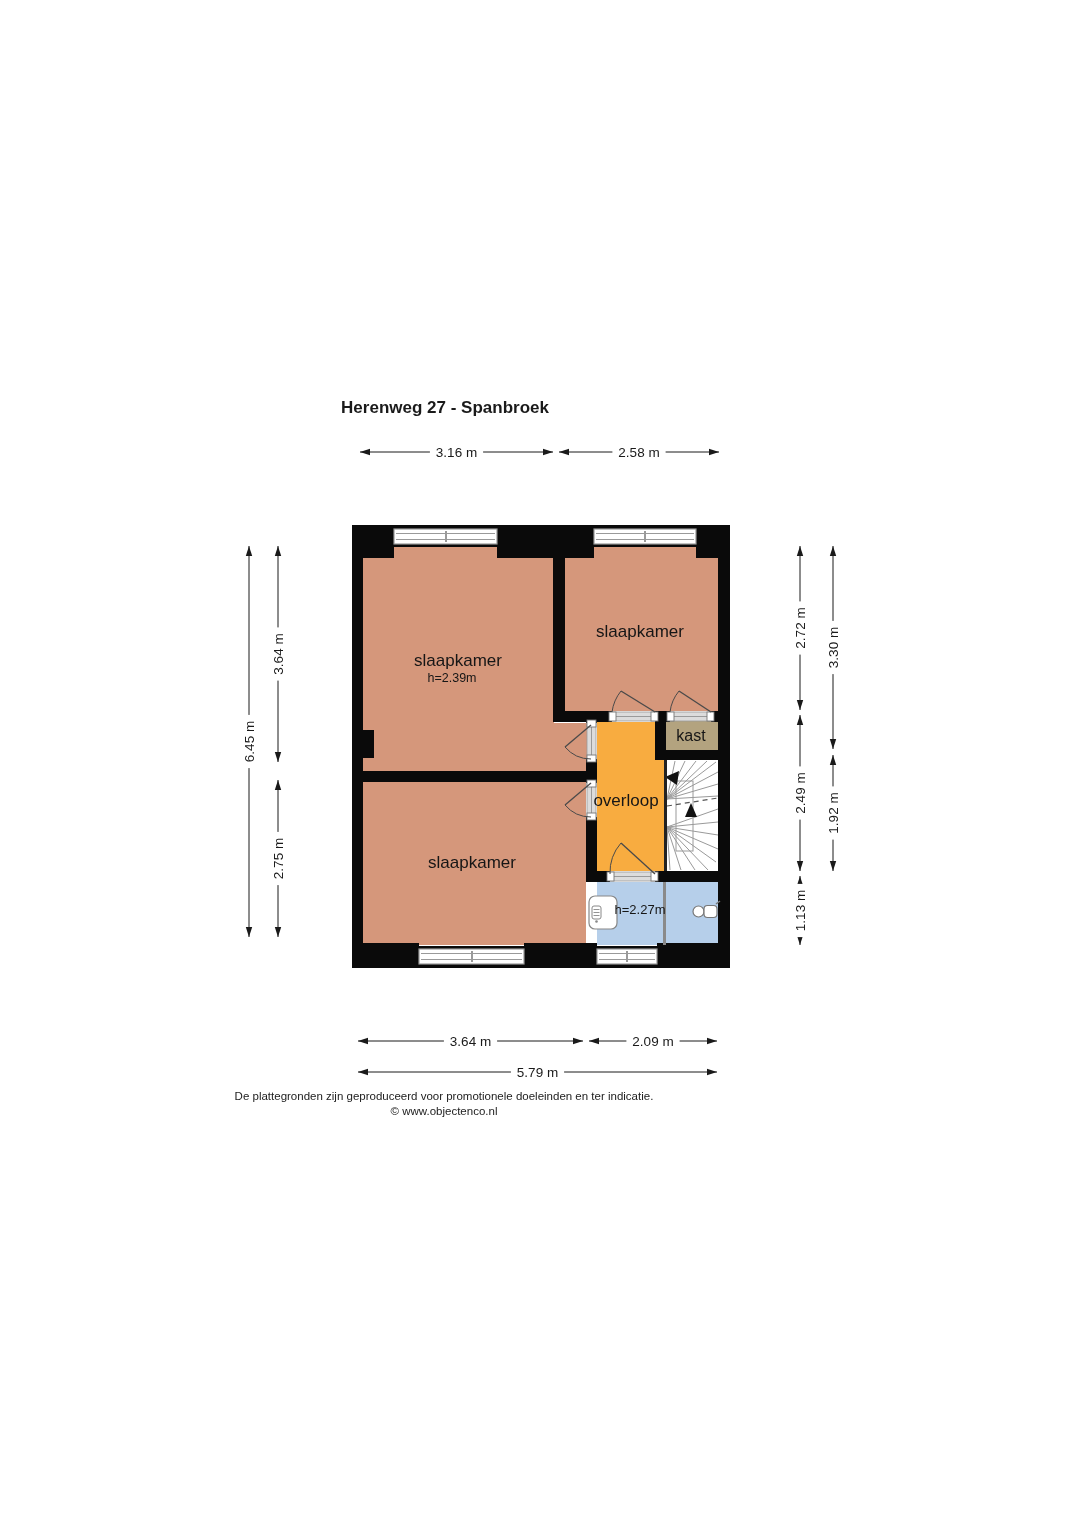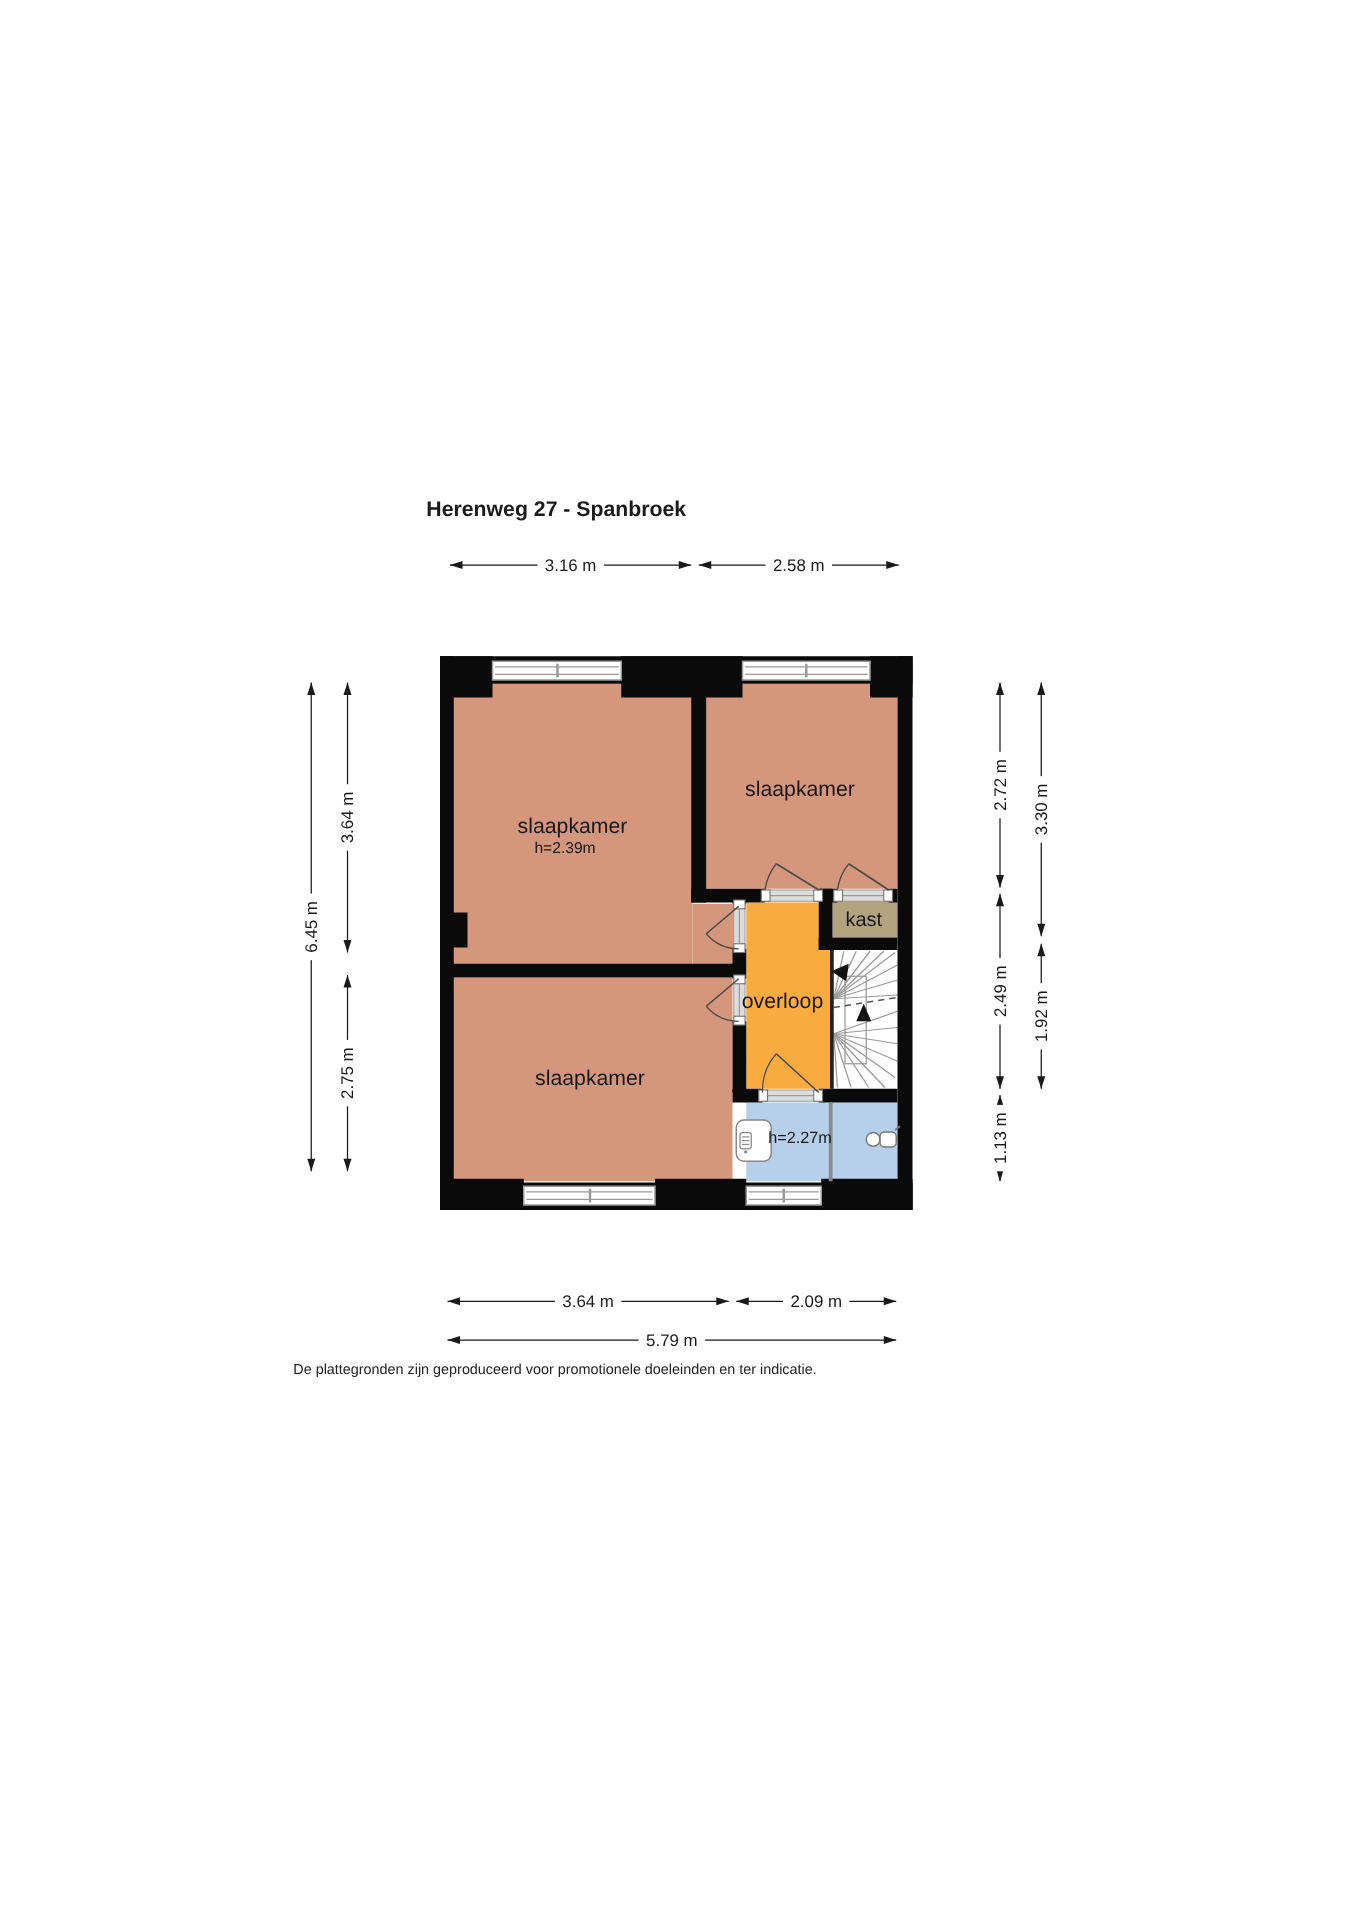--- a/index.html
+++ b/index.html
@@ -272,13 +272,14 @@
       <line x1="833" y1="755" x2="833" y2="871" stroke="#1a1a1a" stroke-width="1"></line>
       <polygon points="833,755 836.2,765 829.8,765" fill="#1a1a1a"></polygon>
       <polygon points="833,871 829.8,861 836.2,861" fill="#1a1a1a"></polygon>
       <rect x="806.4" y="804.5" width="53.2" height="17" fill="#fff" transform="rotate(-90 833 813)"></rect>
       <text x="833" y="817.8" font-size="13.5" fill="#1a1a1a" text-anchor="middle" transform="rotate(-90 833 813)">1.92 m</text>
     </g>
   </svg>
 
 <div class="footer-block">
   <div>De plattegronden zijn geproduceerd voor promotionele doeleinden en ter indicatie.</div>
+  <div>© www.objectenco.nl</div>
 </div>
 
 </body></html>

